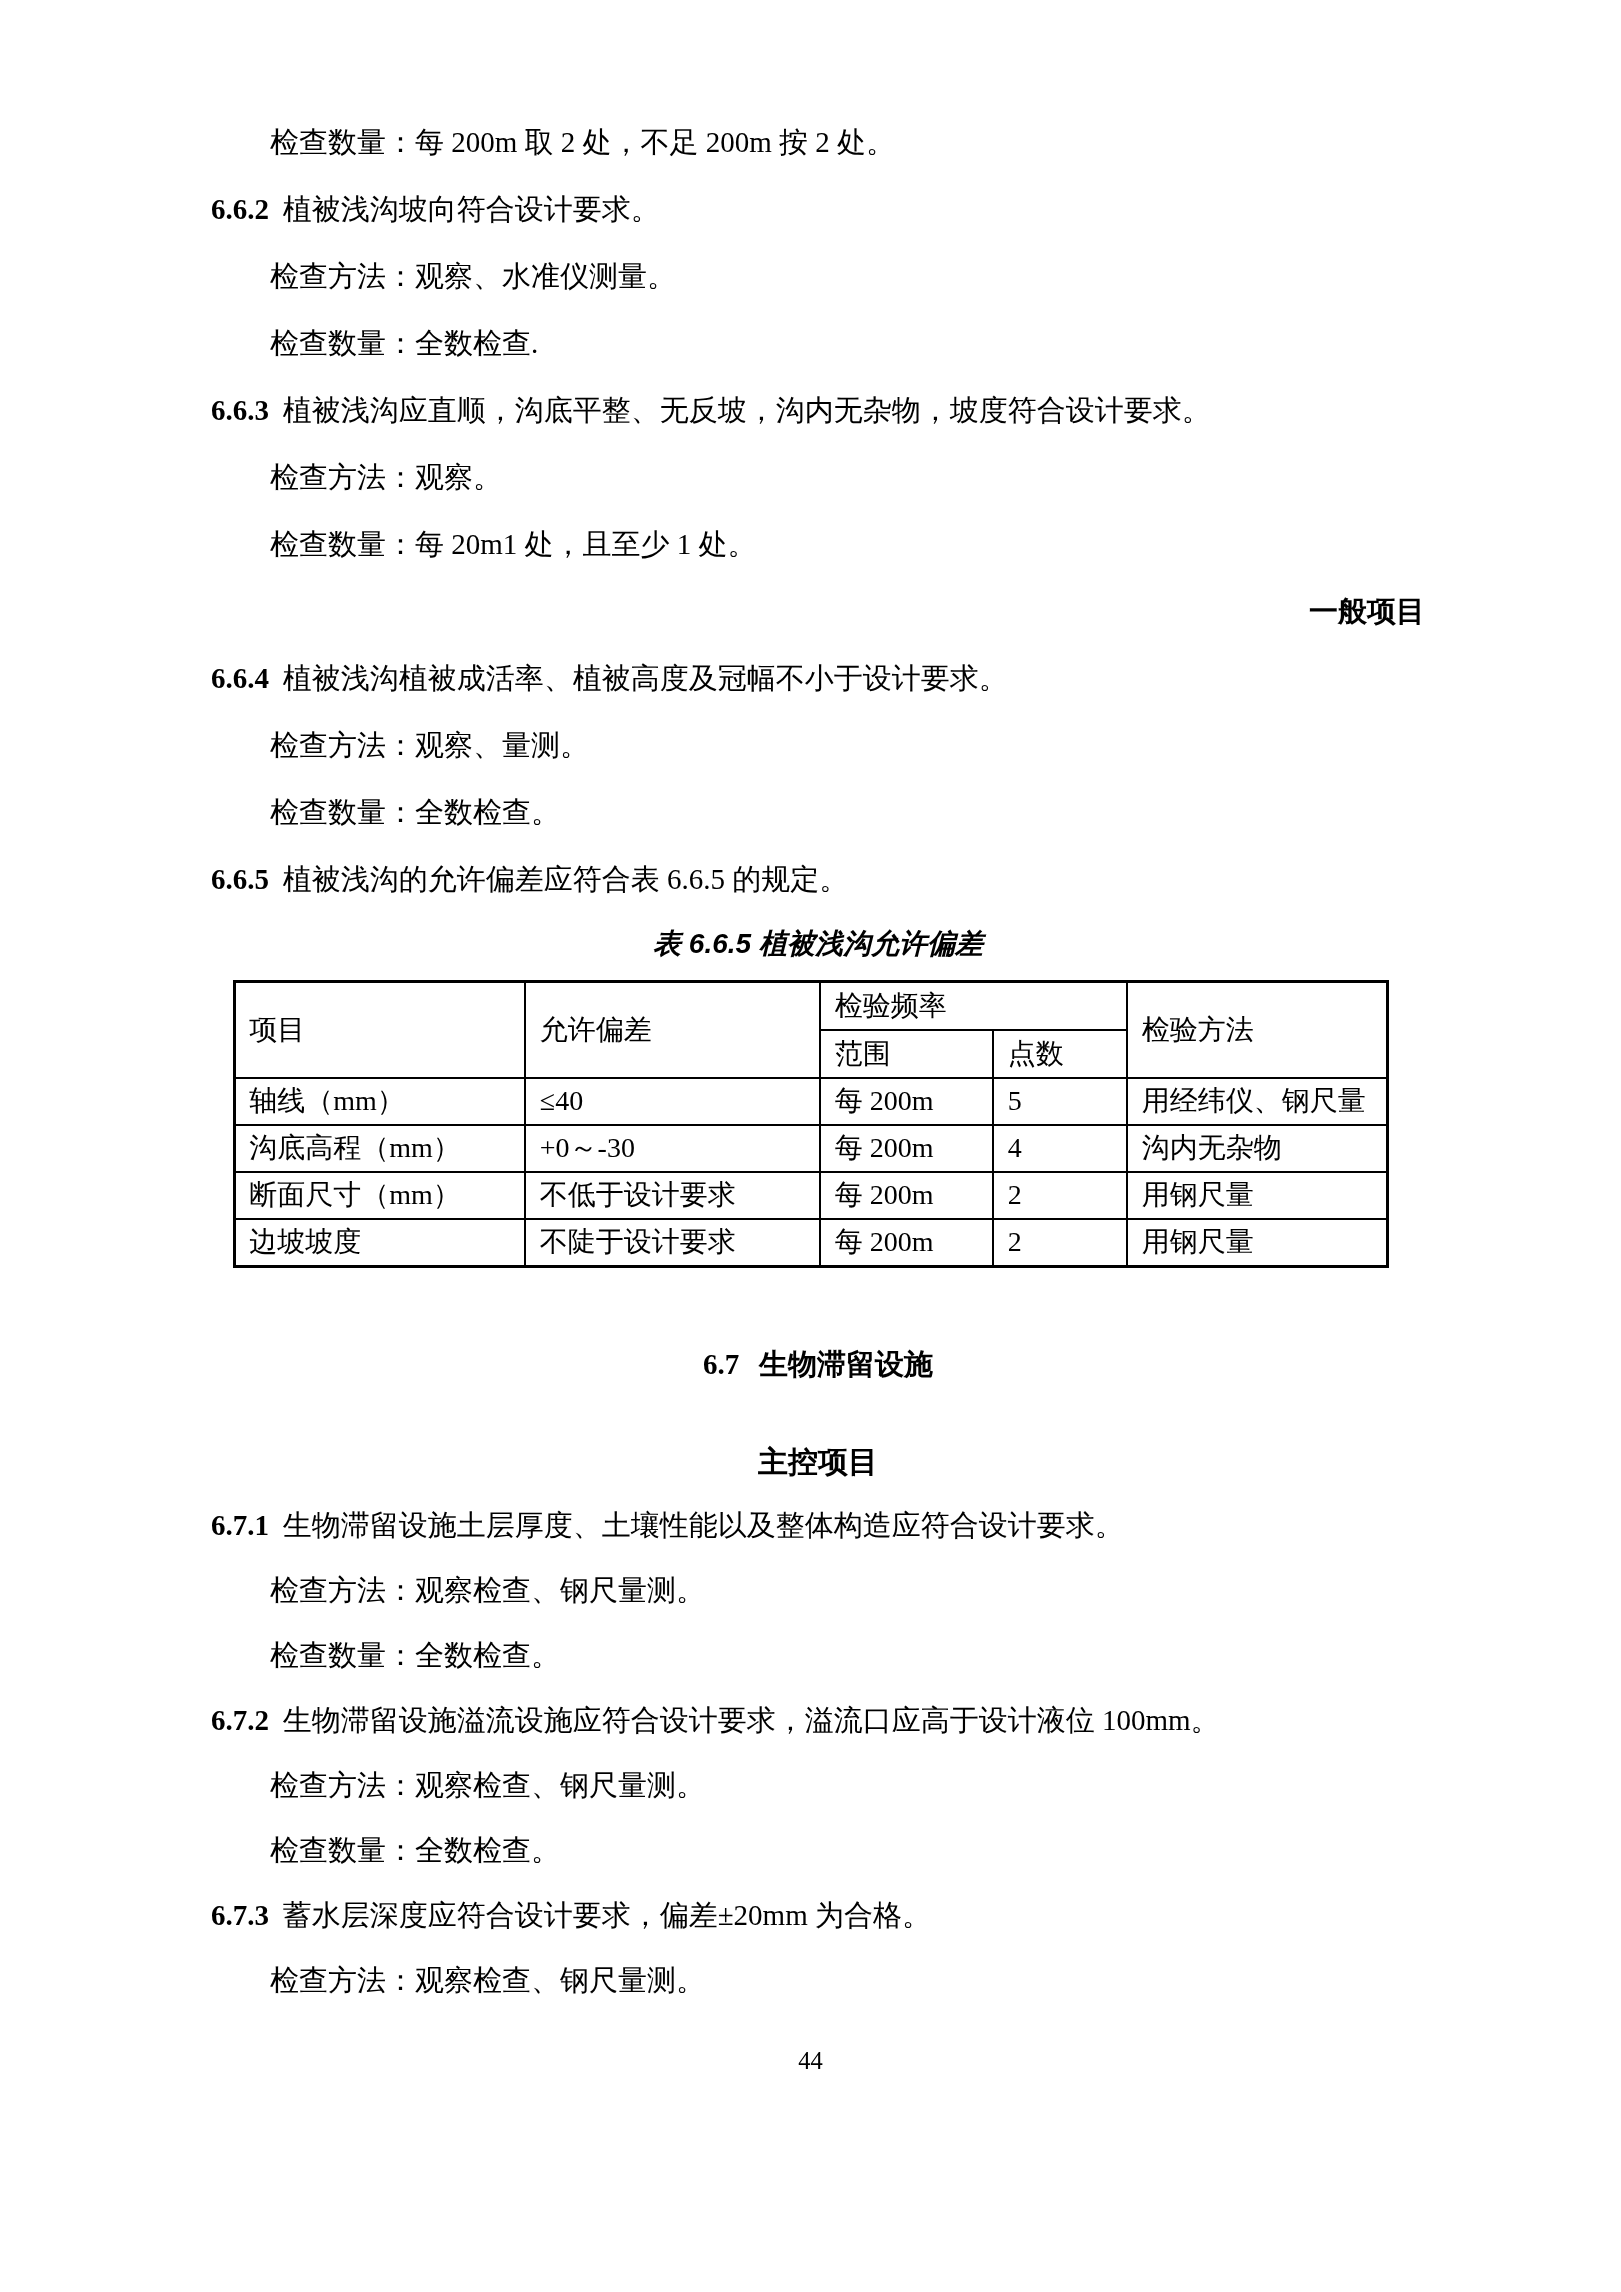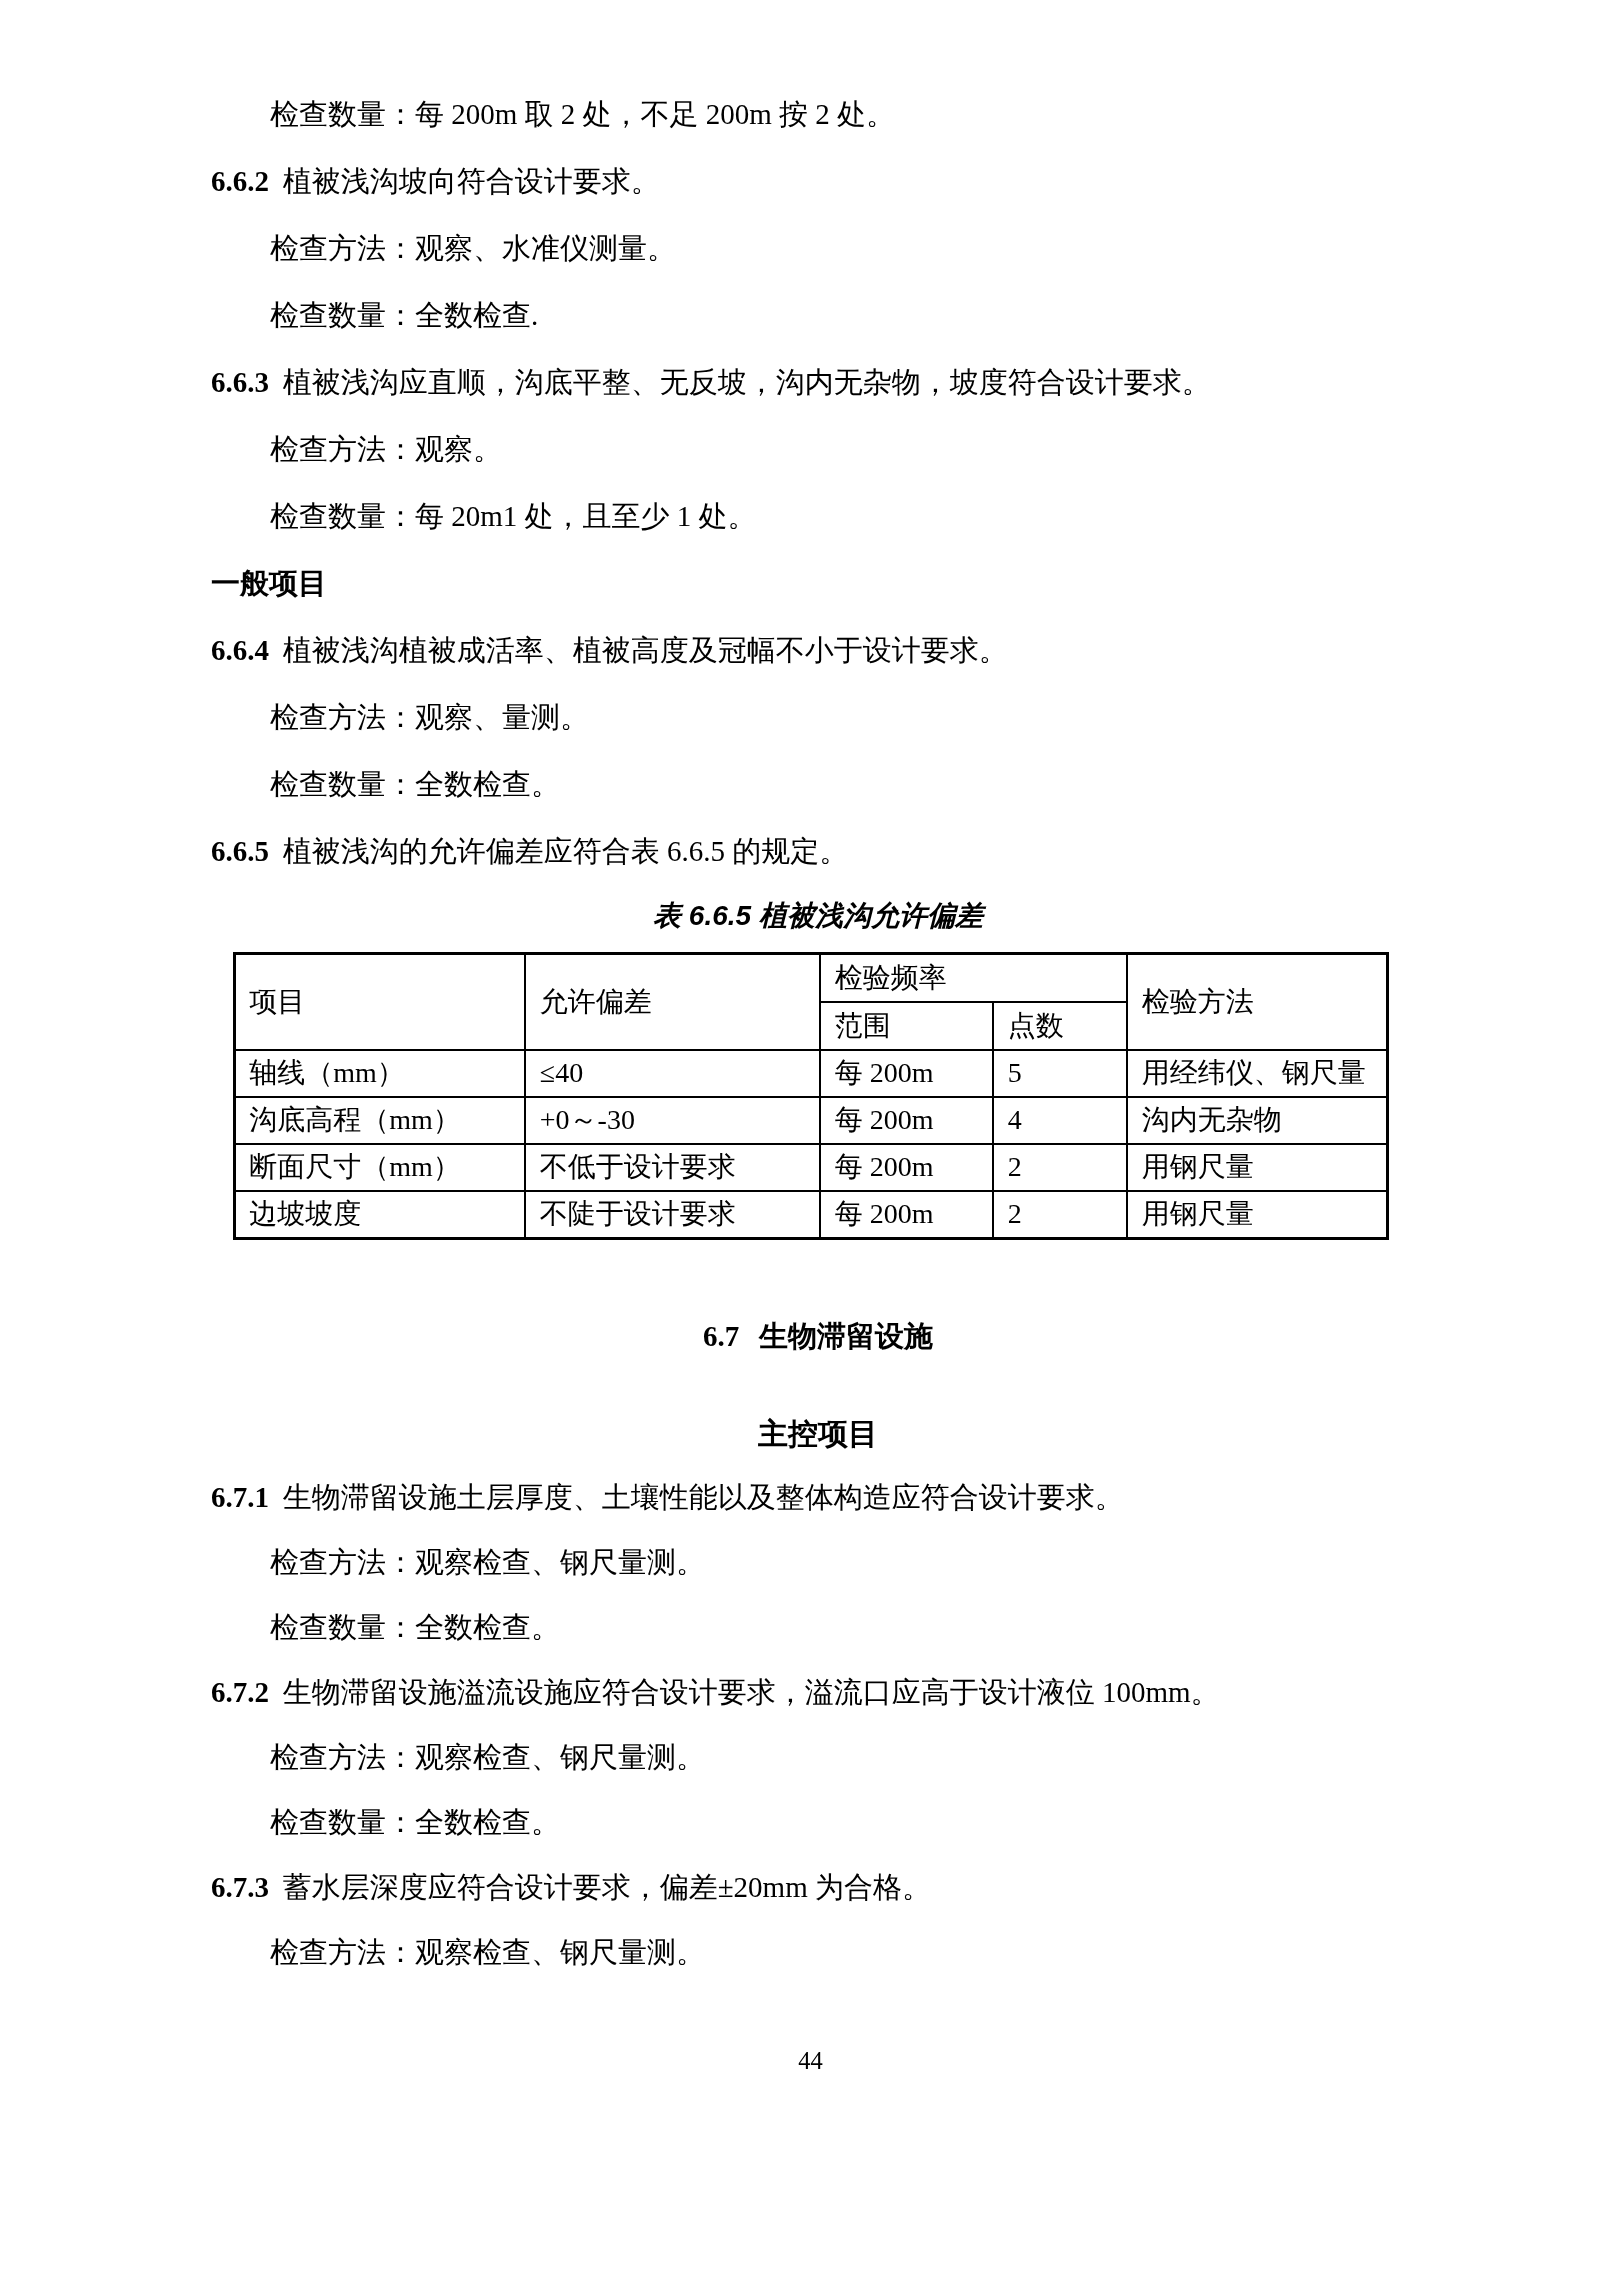--- a/index.html
+++ b/index.html
@@ -2,29 +2,29 @@
 <html><head>
 <meta charset="utf-8">
 <style>
   html,body { margin:0; padding:0; }
   body {
     width:1621px; height:2293px;
     background:#ffffff; color:#000;
     font-family:"Liberation Serif","DejaVu Serif",serif;
     position:relative; overflow:hidden;
   }
-  .content { padding:81px 196px 0 211px; }
+  .content { padding:109px 196px 0 211px; }
 
   .line  { font-size:29px; line-height:67px; white-space:nowrap; }
   .line.post { line-height:65px; }
   .indent { padding-left:59px; }
   .num { font-weight:bold; margin-right:13.7px; }
 
   .h-center {
-    text-align:left; font-weight:bold;
+    text-align:right; font-weight:bold;
     font-family:"Liberation Sans","DejaVu Sans",sans-serif;
     font-size:29px; line-height:67px;
   }
   .t-caption {
     text-align:center; font-weight:bold;
     font-family:"Liberation Sans","DejaVu Sans",sans-serif;
     font-size:28px; line-height:61px;font-style:italic;
   }
 
   .t-wrap { margin-left:21.6px; margin-top:5.9px; }

